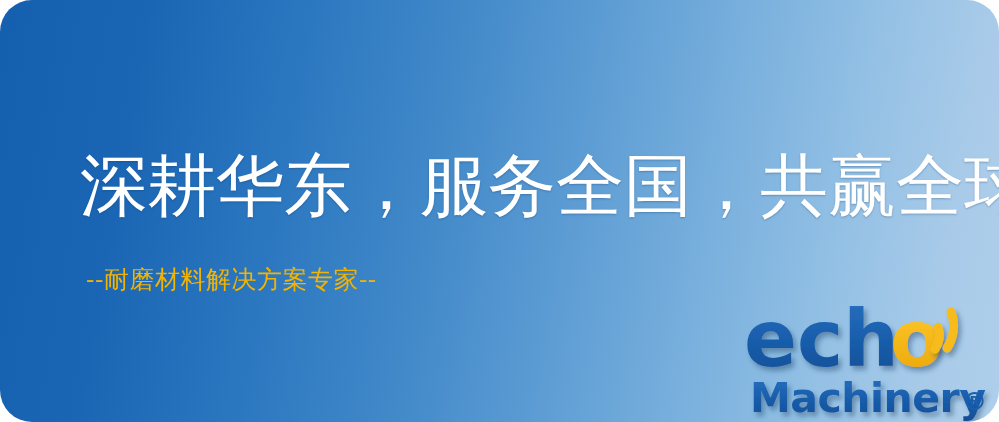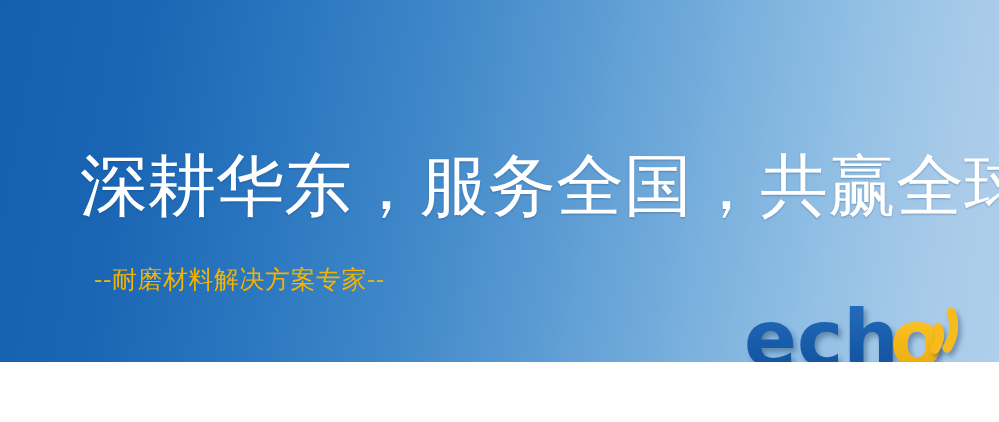--- a/index.html
+++ b/index.html
@@ -5,35 +5,36 @@
 <style>
   html, body {
     margin: 0;
     padding: 0;
     background: #ffffff;
   }
 
   .banner {
     position: relative;
     width: 999px;
-    height: 362px;
+    height: 422px;
     overflow: hidden;
     
     background:
       linear-gradient(100deg,
         #145fae 0%,
         #1b66b4 14%,
         #2a76bf 28%,
         #3f87c8 42%,
         #5b9bd3 56%,
         #79b0dd 70%,
         #95c1e5 83%,
         #a9cbe9 93%,
         #aecfeb 100%);
     font-family: "Liberation Sans", sans-serif;
+    border-radius: 32px;
     -webkit-font-smoothing: antialiased;
   }
 
   
   .headline {
     position: absolute;
     left: 80px;
     top: 152px;
     font-family: "DejaVu Serif", "Liberation Serif", serif;
     font-size: 68px;
@@ -50,21 +51,20 @@
     position: absolute;
     left: 86px;
     top: 267px;
     font-family: "DejaVu Serif", "Liberation Serif", serif;
     font-size: 25px;
     line-height: 1;
     font-weight: 400;
     color: #f2b303;
     white-space: nowrap;
     letter-spacing: 0.5px;
-    margin-left: 8px;
   }
 
   
   .logo {
     position: absolute;
     left: 744px;
     top: 300px;
     width: 252px;
     height: 126px;
   }

